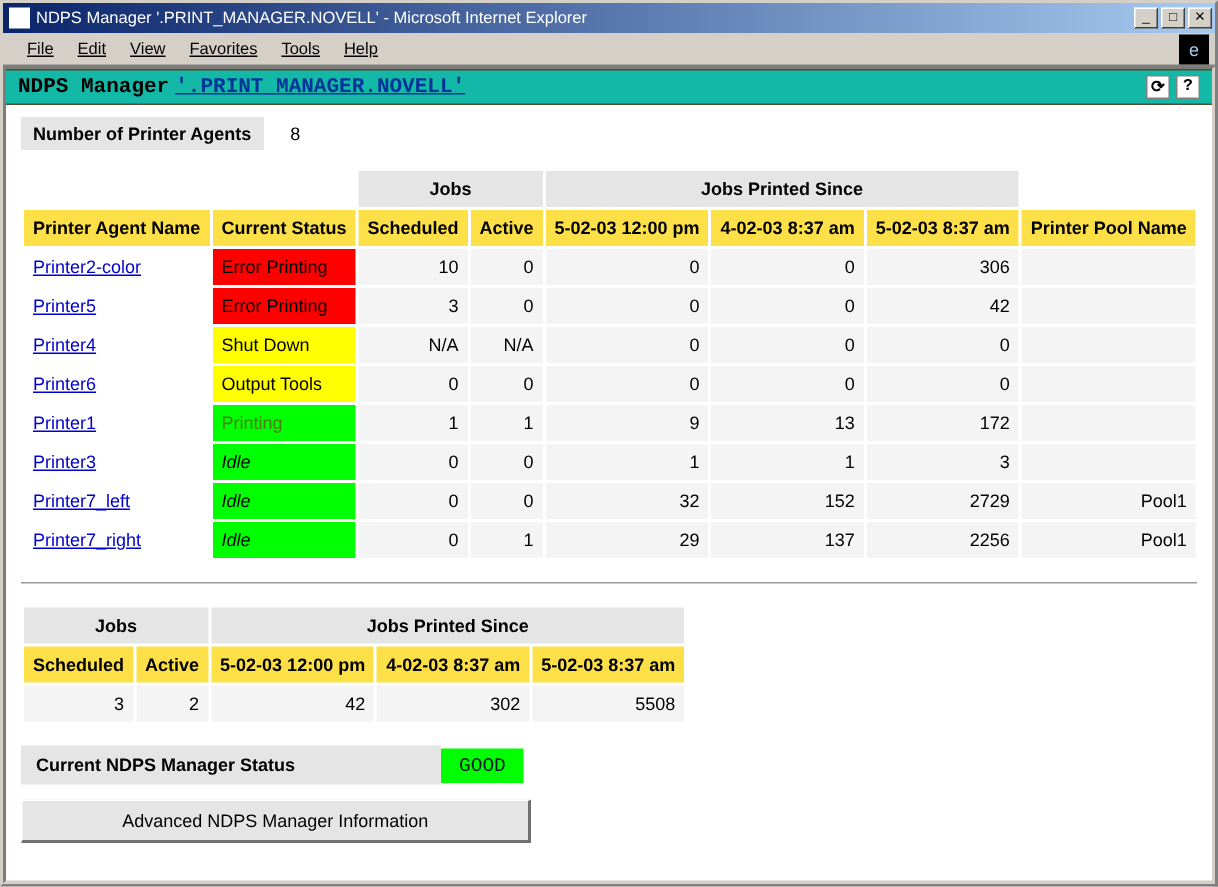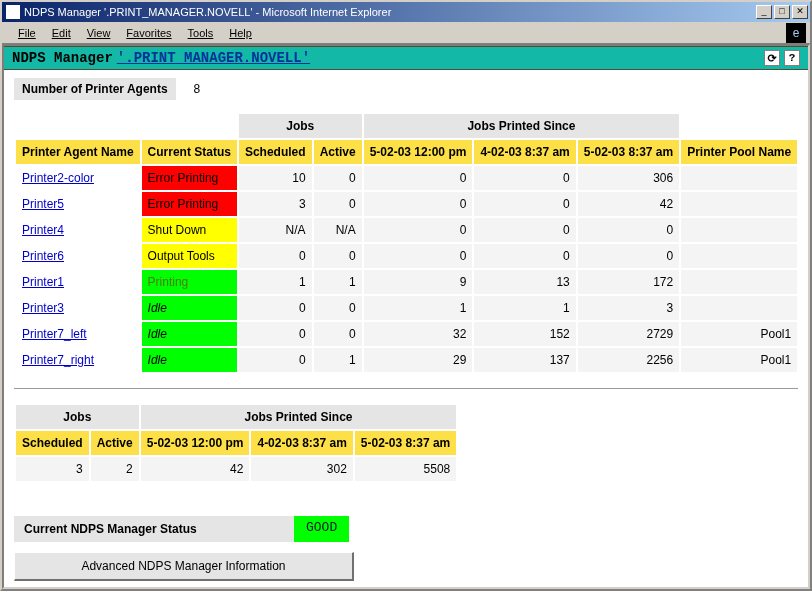--- a/index.html
+++ b/index.html
@@ -168,21 +168,21 @@
   .st-good  { background: #00ff00 !important; color: #0f172a; padding:4px 12px; font-family:"Courier New",monospace; font-size:13px;}
 
   hr.sep {
     border: none;
     border-top: 1px solid #999;
     margin: 14px 0;
   }
 
   .summary-block { margin-top: 4px; }
 
-  .status-row { display: flex; margin-top: 33px; }
+  .status-row { display: flex; align-items: center; margin-top: 14px; }
   .status-label {
     background: #e5e5e5;
     padding: 6px 10px;
     font-weight: bold;
     font-size: 12px;
     width: 280px;
   }
 
   .adv-btn {
     margin-top: 10px;

